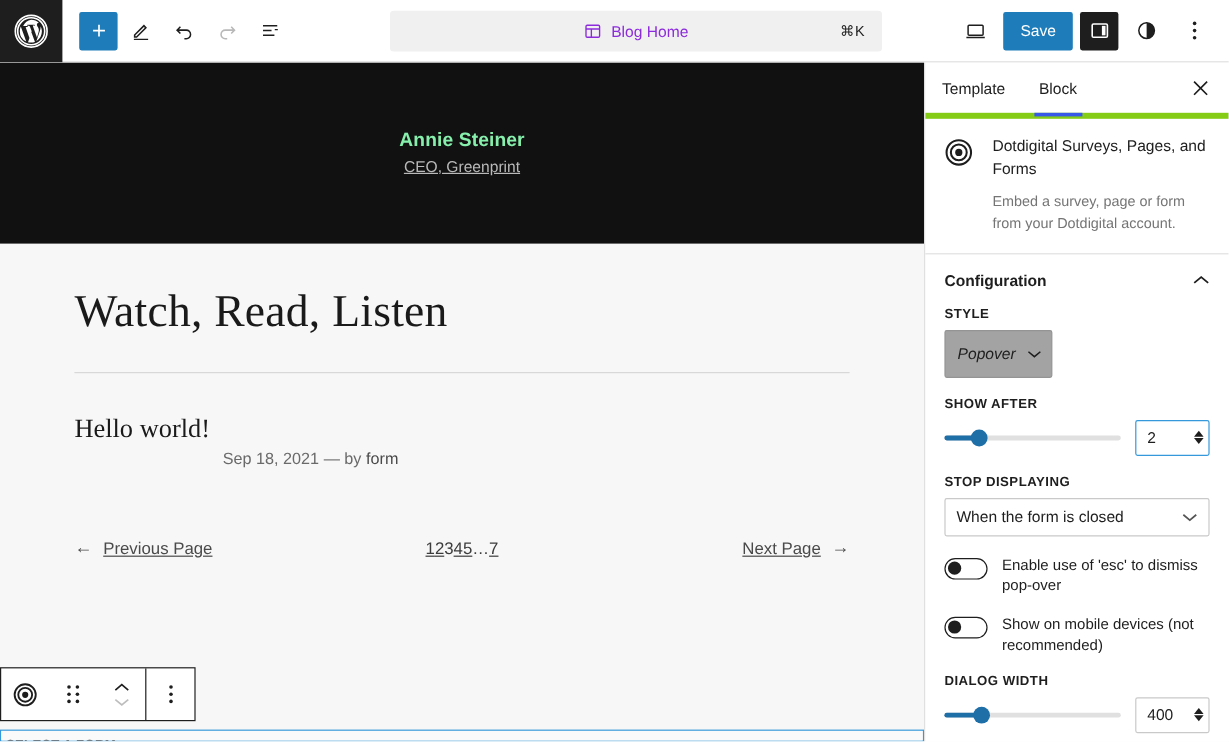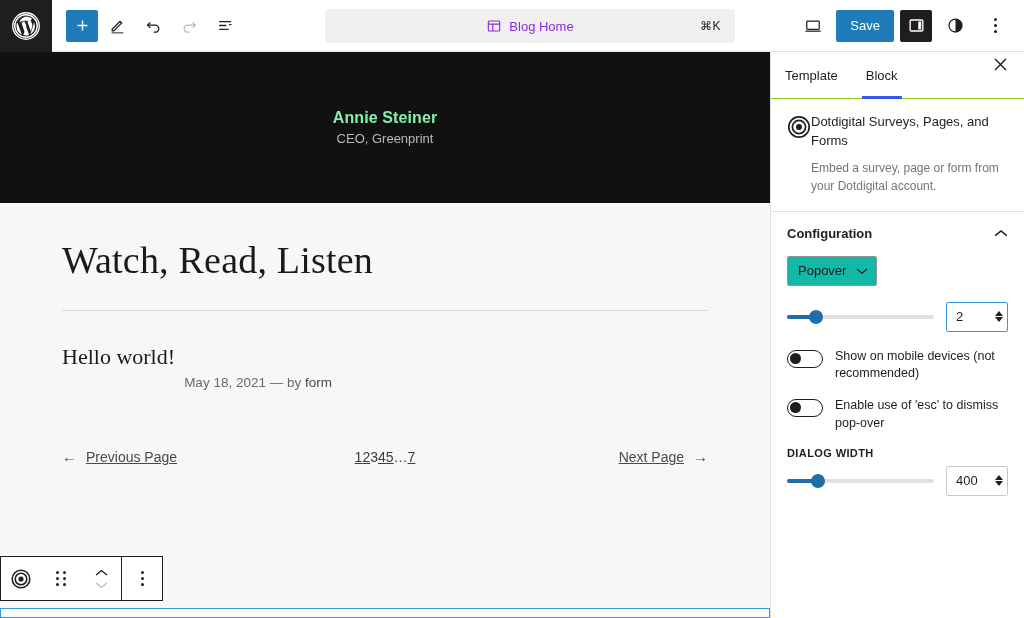--- a/index.html
+++ b/index.html
@@ -49,21 +49,21 @@
   
   .body-split { flex: 1; display: flex; min-height: 0; }
 
   
   .canvas { width: 770px; flex: 0 0 770px; position: relative; background: #f7f7f7; overflow: hidden; }
   .site-header {
     height: 151px; background: #111111; color: #fff;
     display: flex; flex-direction: column; align-items: center; justify-content: center;
   }
   .site-name { font-size: 16px; font-weight: bold; color: #86efac; letter-spacing: .1px; }
-  .site-tagline { font-size: 13px; color: #b9b9b9; margin-top: 4px; }
+  .site-tagline { font-size: 13px; color: #b9b9b9; margin-top: 4px; text-decoration: underline; }
 
   .post-area { padding: 0 62px; }
   .page-title {
     font-family: Liberation Serif, serif; font-size: 38px; font-weight: normal;
     color: #1a1a1a; padding-top: 35px; letter-spacing: .2px;
   }
   .rule { border-top: 1px solid #d8d8d8; margin-top: 28px; }
 
   .post-row { display: flex; padding-top: 28px; flex-direction: column; }
   .post-title {
@@ -107,51 +107,51 @@
   .sb-label {
     font-size: 11px; font-weight: bold; color: #1e1e1e; letter-spacing: .2px;
     padding: 6px 4px 5px 4px; background: #fafafa;
   }
 
   
   .sidebar {
     width: 254px; flex: 0 0 254px; background: #fff; border-left: 1px solid #e0e0e0;
     display: flex; flex-direction: column; min-height: 0; overflow: hidden;
   }
-  .sb-tabs { display: flex; align-items: flex-start; height: 47px; border-bottom: 1px solid #84cc16; position: relative; }
+  .sb-tabs { display: flex; align-items: center; height: 47px; border-bottom: 5px solid #84cc16; position: relative; }
   .sb-tab {
     padding: 0 14px; height: 47px; display: flex; align-items: center;
     font-size: 13px; color: #1e1e1e; cursor: pointer; position: relative;
   }
   .sb-tab.active::after {
     content: ""; position: absolute; left: 10px; right: 10px; bottom: 0; height: 3px; background: #3858e9;
   }
   .sb-close { margin-left: auto; margin-right: 12px; cursor: pointer; color: #1e1e1e; font-size: 15px;
     width: 24px; height: 24px; display: flex; align-items: center; justify-content: center; }
 
-  .blockcard { display: flex; gap: 0; padding: 14px 16px 16px 16px; border-bottom: 1px solid #e0e0e0; }
+  .blockcard { display: flex; gap: 16px; padding: 14px 16px 16px 16px; border-bottom: 1px solid #e0e0e0; }
   .blockcard-icon { flex: 0 0 24px; padding-top: 2px; }
   .blockcard-title { font-size: 13px; color: #1e1e1e; line-height: 1.45; }
   .blockcard-desc { font-size: 12px; color: #757575; line-height: 1.5; margin-top: 8px; }
 
   .panel-head {
     display: flex; align-items: center; justify-content: space-between;
     padding: 14px 16px; font-size: 13px; font-weight: bold; color: #1e1e1e; cursor: pointer;
     border-bottom: 1px solid transparent;
   }
   .panel-body { padding: 0 16px 10px 16px; }
   .field-label {
     font-size: 11px; font-weight: bold; color: #1e1e1e; letter-spacing: .4px;
     text-transform: uppercase; margin-bottom: 7px;
   }
   .field { margin-bottom: 16px; }
   .sel-sm {
-    height: 30px; border: 1px solid #949494; border-radius: 2px; background: #14b8a6;
+    height: 40px; border: 1px solid #949494; border-radius: 2px; background: #a3a3a3;
     display: inline-flex; align-items: center; gap: 10px; padding: 0 8px 0 10px;
-    font-size: 13px; color: #1e1e1e; cursor: pointer;
+    font-size: 13px; color: #1e1e1e; cursor: pointer; font-style: italic;
   }
   .sel-full {
     height: 32px; width: 100%; border: 1px solid #c9c9c9; border-radius: 2px; background: #fff;
     display: flex; align-items: center; padding: 0 9px; font-size: 13px; color: #1e1e1e; cursor: pointer;
   }
   .sel-full .chev { margin-left: auto; color: #555; }
 
   .slider-row { display: flex; align-items: center; gap: 12px; }
   .slider { flex: 1; height: 18px; position: relative; cursor: pointer; }
   .slider-track { position: absolute; top: 7px; left: 0; right: 0; height: 4px; background: #e0e0e0; border-radius: 2px; }
@@ -282,21 +282,21 @@
       </div>
 
       <div class="post-area">
         <h1 class="page-title">Watch, Read, Listen</h1>
         <div class="rule"></div>
 
         <div class="post-row">
           <div class="post-title">Hello world!</div>
           <div class="post-meta">
             <div>
-              <span class="muted">May 18, 2021</span>
+              <span class="muted">Sep 18, 2021</span>
               <span class="muted">—</span>
               <span class="muted">by</span>
               <span>form</span>
             </div>
           </div>
         </div>
 
         <div class="pagination">
           <div class="pg-wrap">
             <div class="pg-prev">
@@ -395,60 +395,73 @@
         <span>
           <svg width="14" height="9" viewBox="0 0 14 8" class="chev-svg">
               <path fill="none" stroke="#1e1e1e" stroke-width="1.5" d="M1.2 6.2 7 1.4l5.8 4.8"></path>
             </svg>
         </span>
       </div>
 
       <div class="panel-body">
 
         <div class="field">
+          <div class="field-label">STYLE</div>
           <div class="sel-sm">
             <span>Popover</span>
             <span>
               <svg width="12" height="8" viewBox="0 0 14 8" class="chev-svg">
                   <path fill="none" stroke="#1e1e1e" stroke-width="1.5" d="M1.2 1.8 7 6.6l5.8-4.8"></path>
                 </svg>
             </span>
           </div>
         </div>
 
         <div class="field">
+          <div class="field-label">SHOW AFTER</div>
           <div class="slider-row">
             <div class="slider">
               <div class="slider-track"></div>
               <div class="slider-fill" id="sa-fill" style="width: 20%;"></div>
               <div class="slider-thumb" id="sa-thumb" style="left: 20%;"></div>
             </div>
             <div class="numbox focused">
               <span class="val">2</span>
               <span class="spin">
                   <i class="up"></i>
                   <i class="dn"></i>
                 </span>
             </div>
           </div>
         </div>
 
+        <div class="field">
+          <div class="field-label">STOP DISPLAYING</div>
+          <div class="sel-full">
+            <span>When the form is closed</span>
+            <span class="chev">
+              <svg width="13" height="8" viewBox="0 0 14 8" class="chev-svg">
+                  <path fill="none" stroke="currentColor" stroke-width="1.5" d="M1.2 1.8 7 6.6l5.8-4.8"></path>
+                </svg>
+            </span>
+          </div>
+        </div>
 
         <div class="toggle-row">
           <div class="toggle">
               <span class="knob"></span>
             </div>
-          <div class="toggle-label">Show on mobile devices (not recommended)</div>
+          <div class="toggle-label">Enable use of 'esc' to dismiss pop-over</div>
         </div>
 
         <div class="toggle-row">
           <div class="toggle">
               <span class="knob"></span>
             </div>
-          <div class="toggle-label">Enable use of 'esc' to dismiss pop-over</div>
+          <div class="toggle-label">Show on mobile devices (not recommended)</div>
         </div>
 
         <div class="field">
           <div class="field-label">DIALOG WIDTH</div>
           <div class="slider-row">
             <div class="slider">
               <div class="slider-track"></div>
               <div class="slider-fill" id="dw-fill" style="width: 21%;"></div>
               <div class="slider-thumb" id="dw-thumb" style="left: 21%;"></div>
             </div>

